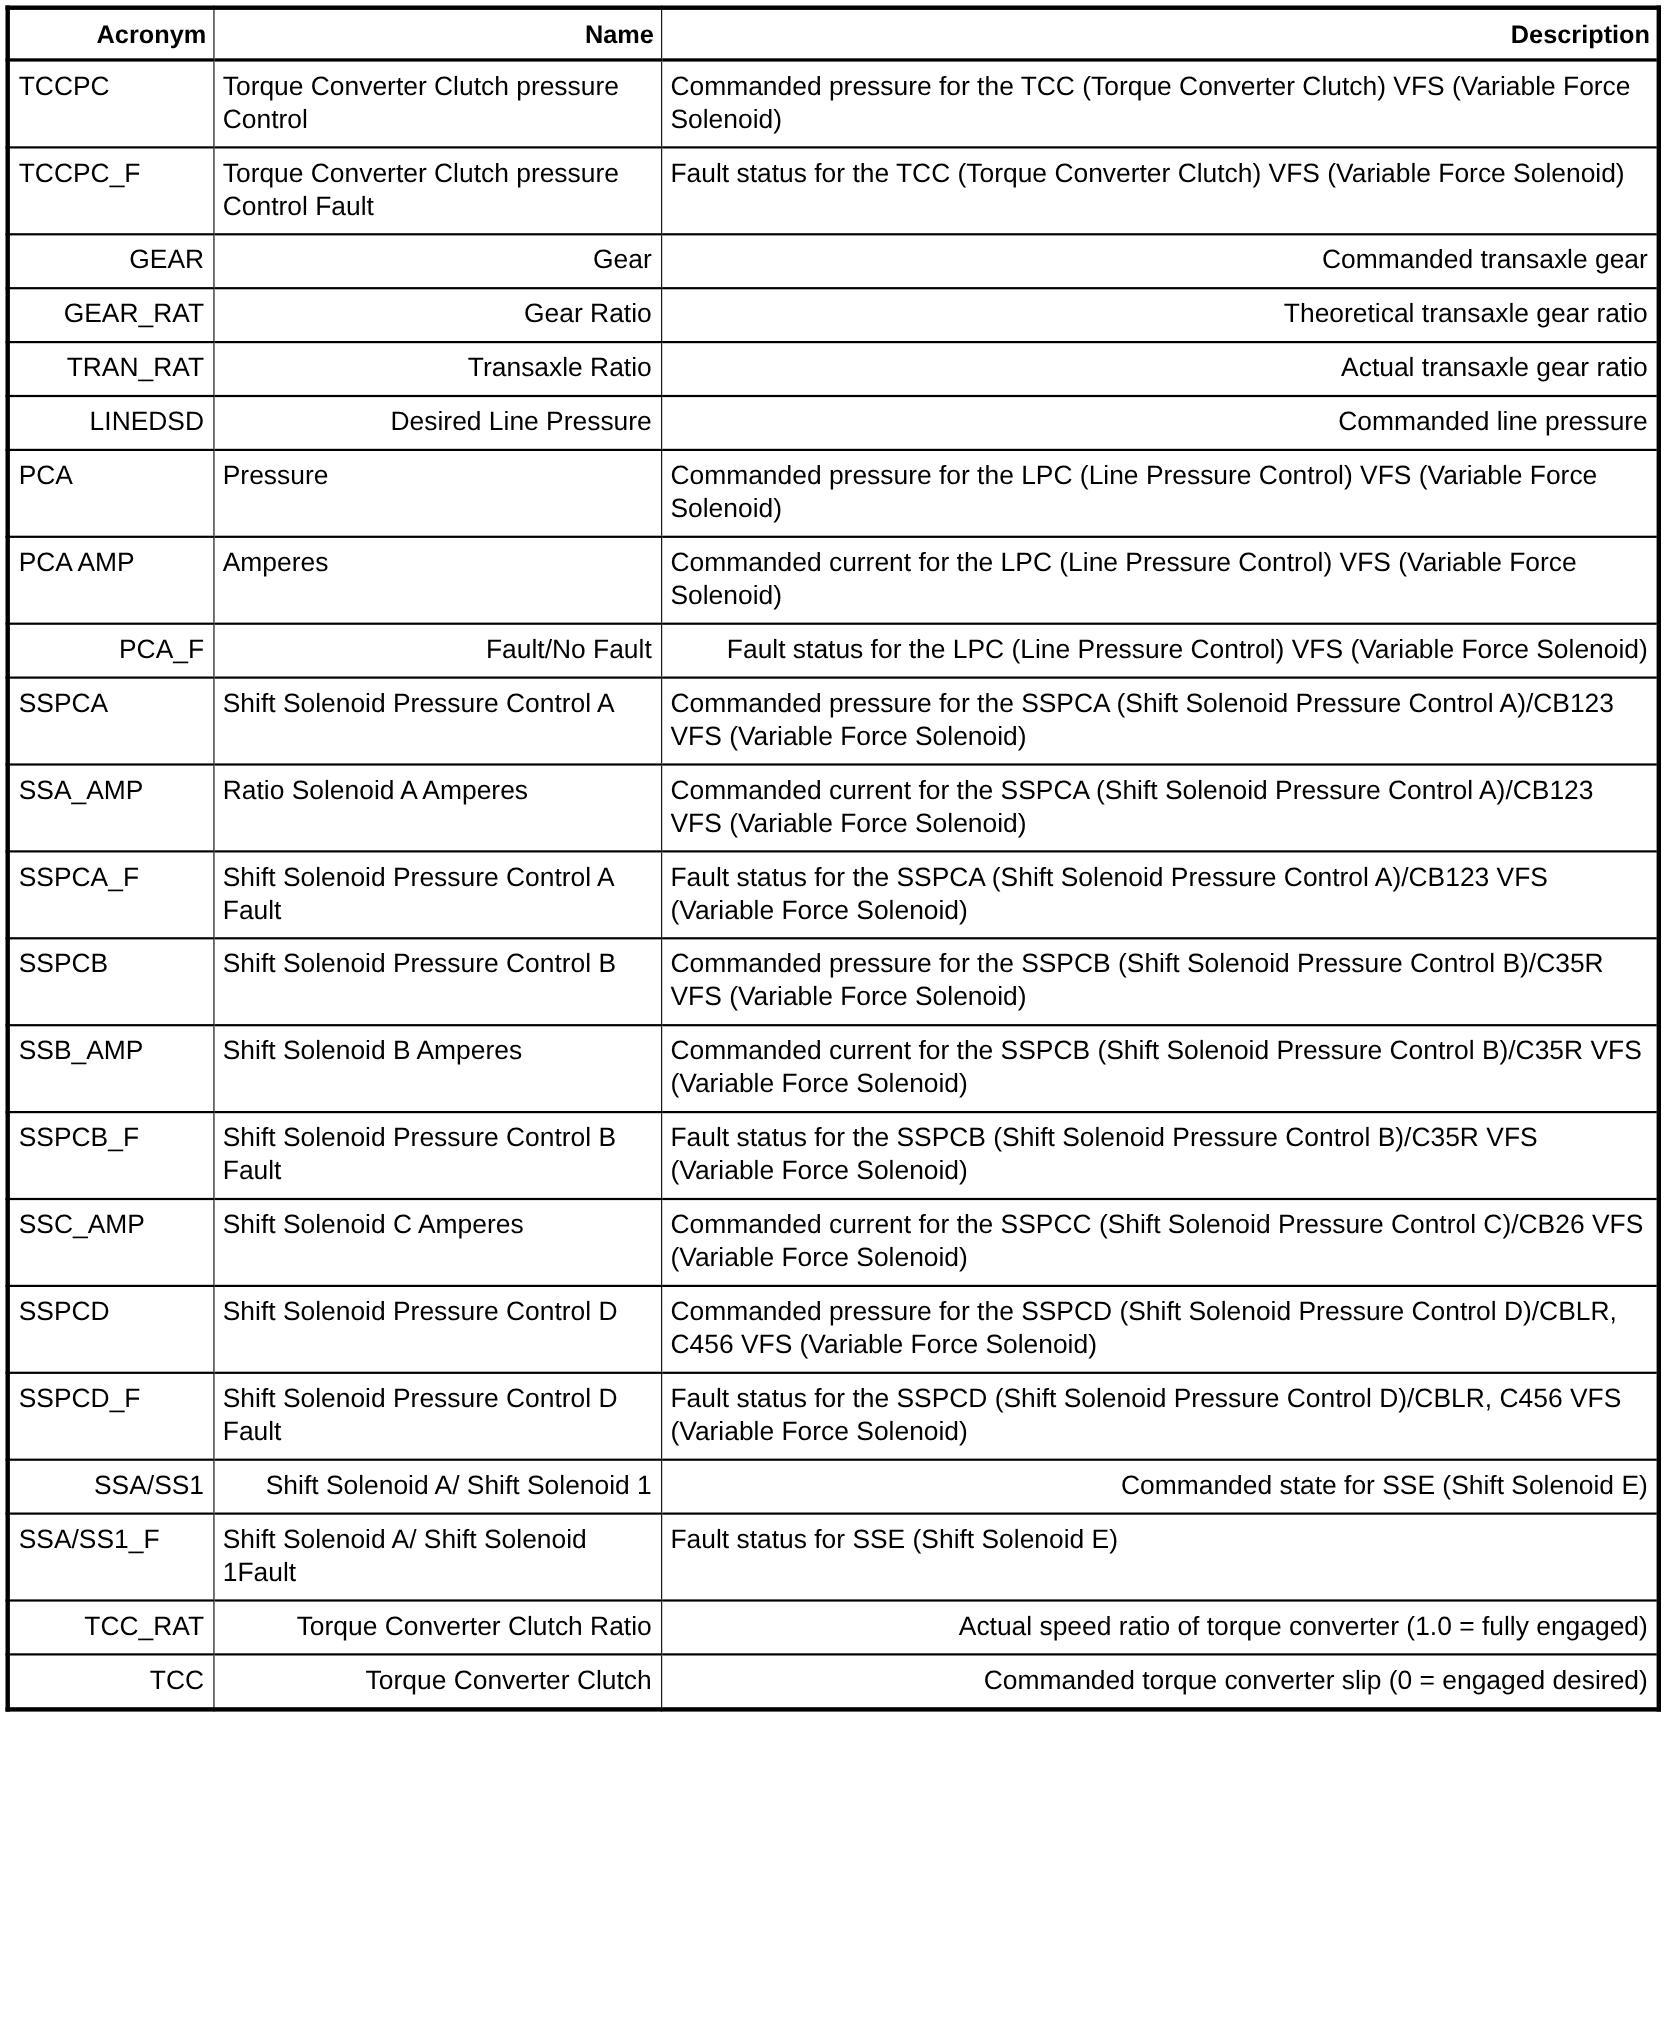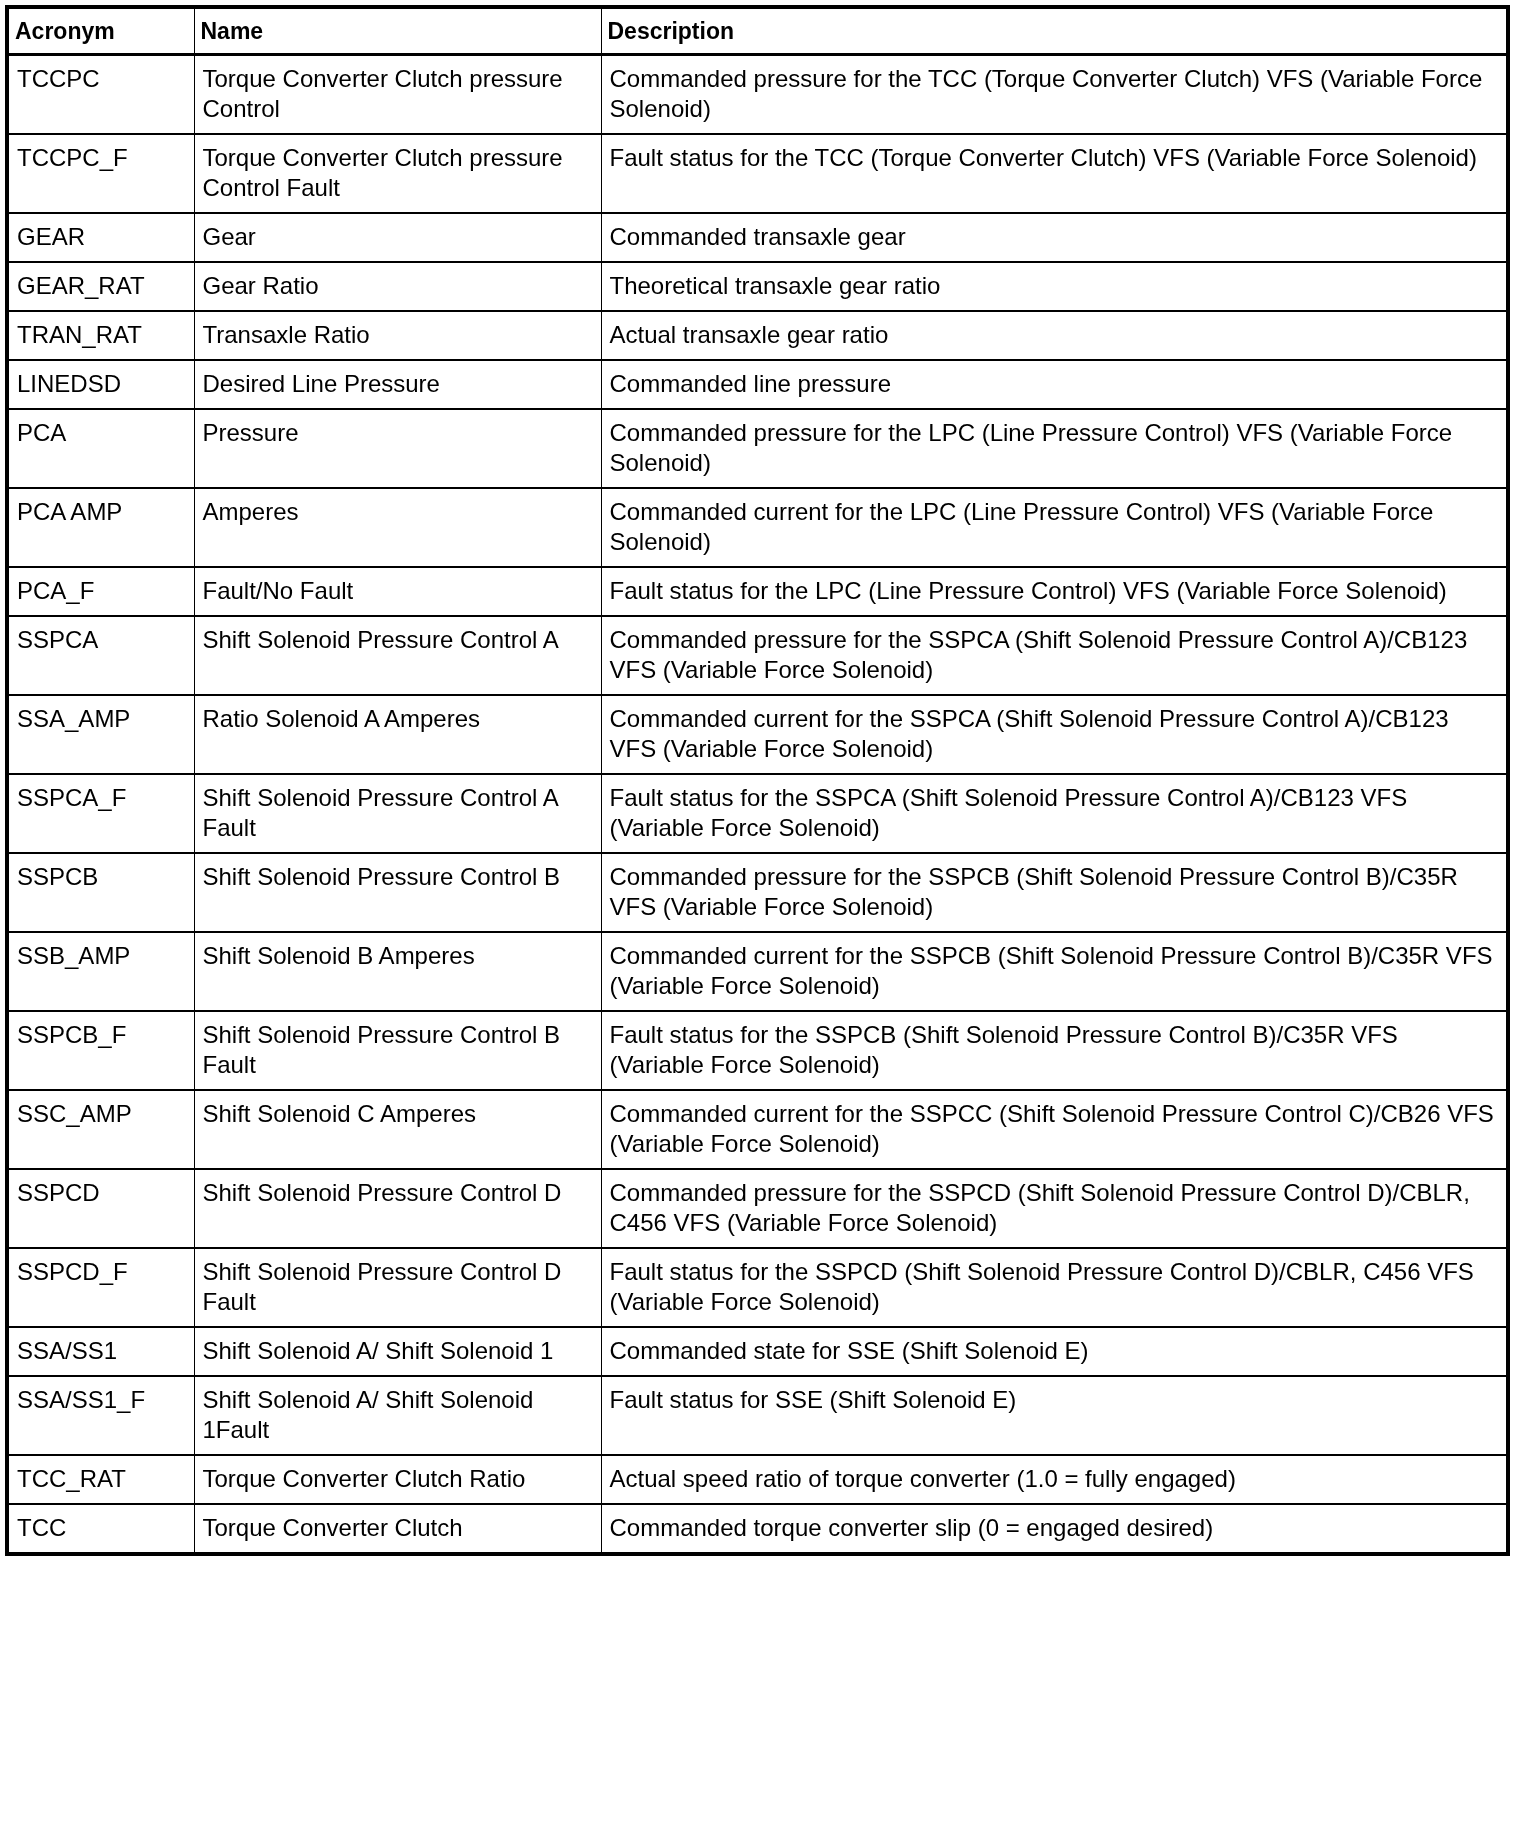--- a/index.html
+++ b/index.html
@@ -23,39 +23,39 @@
       border-collapse: collapse;
       table-layout: fixed;
       border: 4px solid #000000;
     }
     .doc-table col.c1 { width: 187px; }
     .doc-table col.c2 { width: 407px; }
     .doc-table col.c3 { width: 907px; }
     .doc-table th {
       font-weight: bold;
       font-size: 23px;
-      text-align: left;
+      text-align: right;
       height: 44px;
       padding: 0 6px;
       border-left: 1.5px solid #000000;
       border-right: 1.5px solid #000000;
       border-bottom: 3px solid #000000;
       vertical-align: middle;
     }
     .doc-table td {
       font-size: 24px;
       line-height: 30px;
       padding: 8px 8px 9px 8px;
       vertical-align: top;
       border: 1.5px solid #000000;
       border-top-width: 2px;
       border-bottom-width: 2px;
       word-wrap: break-word;
     }
-    .doc-table tr.row-1line td { height: 30px; }
+    .doc-table tr.row-1line td { height: 30px; text-align: right; }
     .doc-table tr.row-2line td { height: 60px; margin-top: 16px; }
   </style>
 </head>
 <body>
 
 <table class="doc-table">
   <colgroup>
     <col class="c1">
       <col class="c2">
       <col class="c3">

